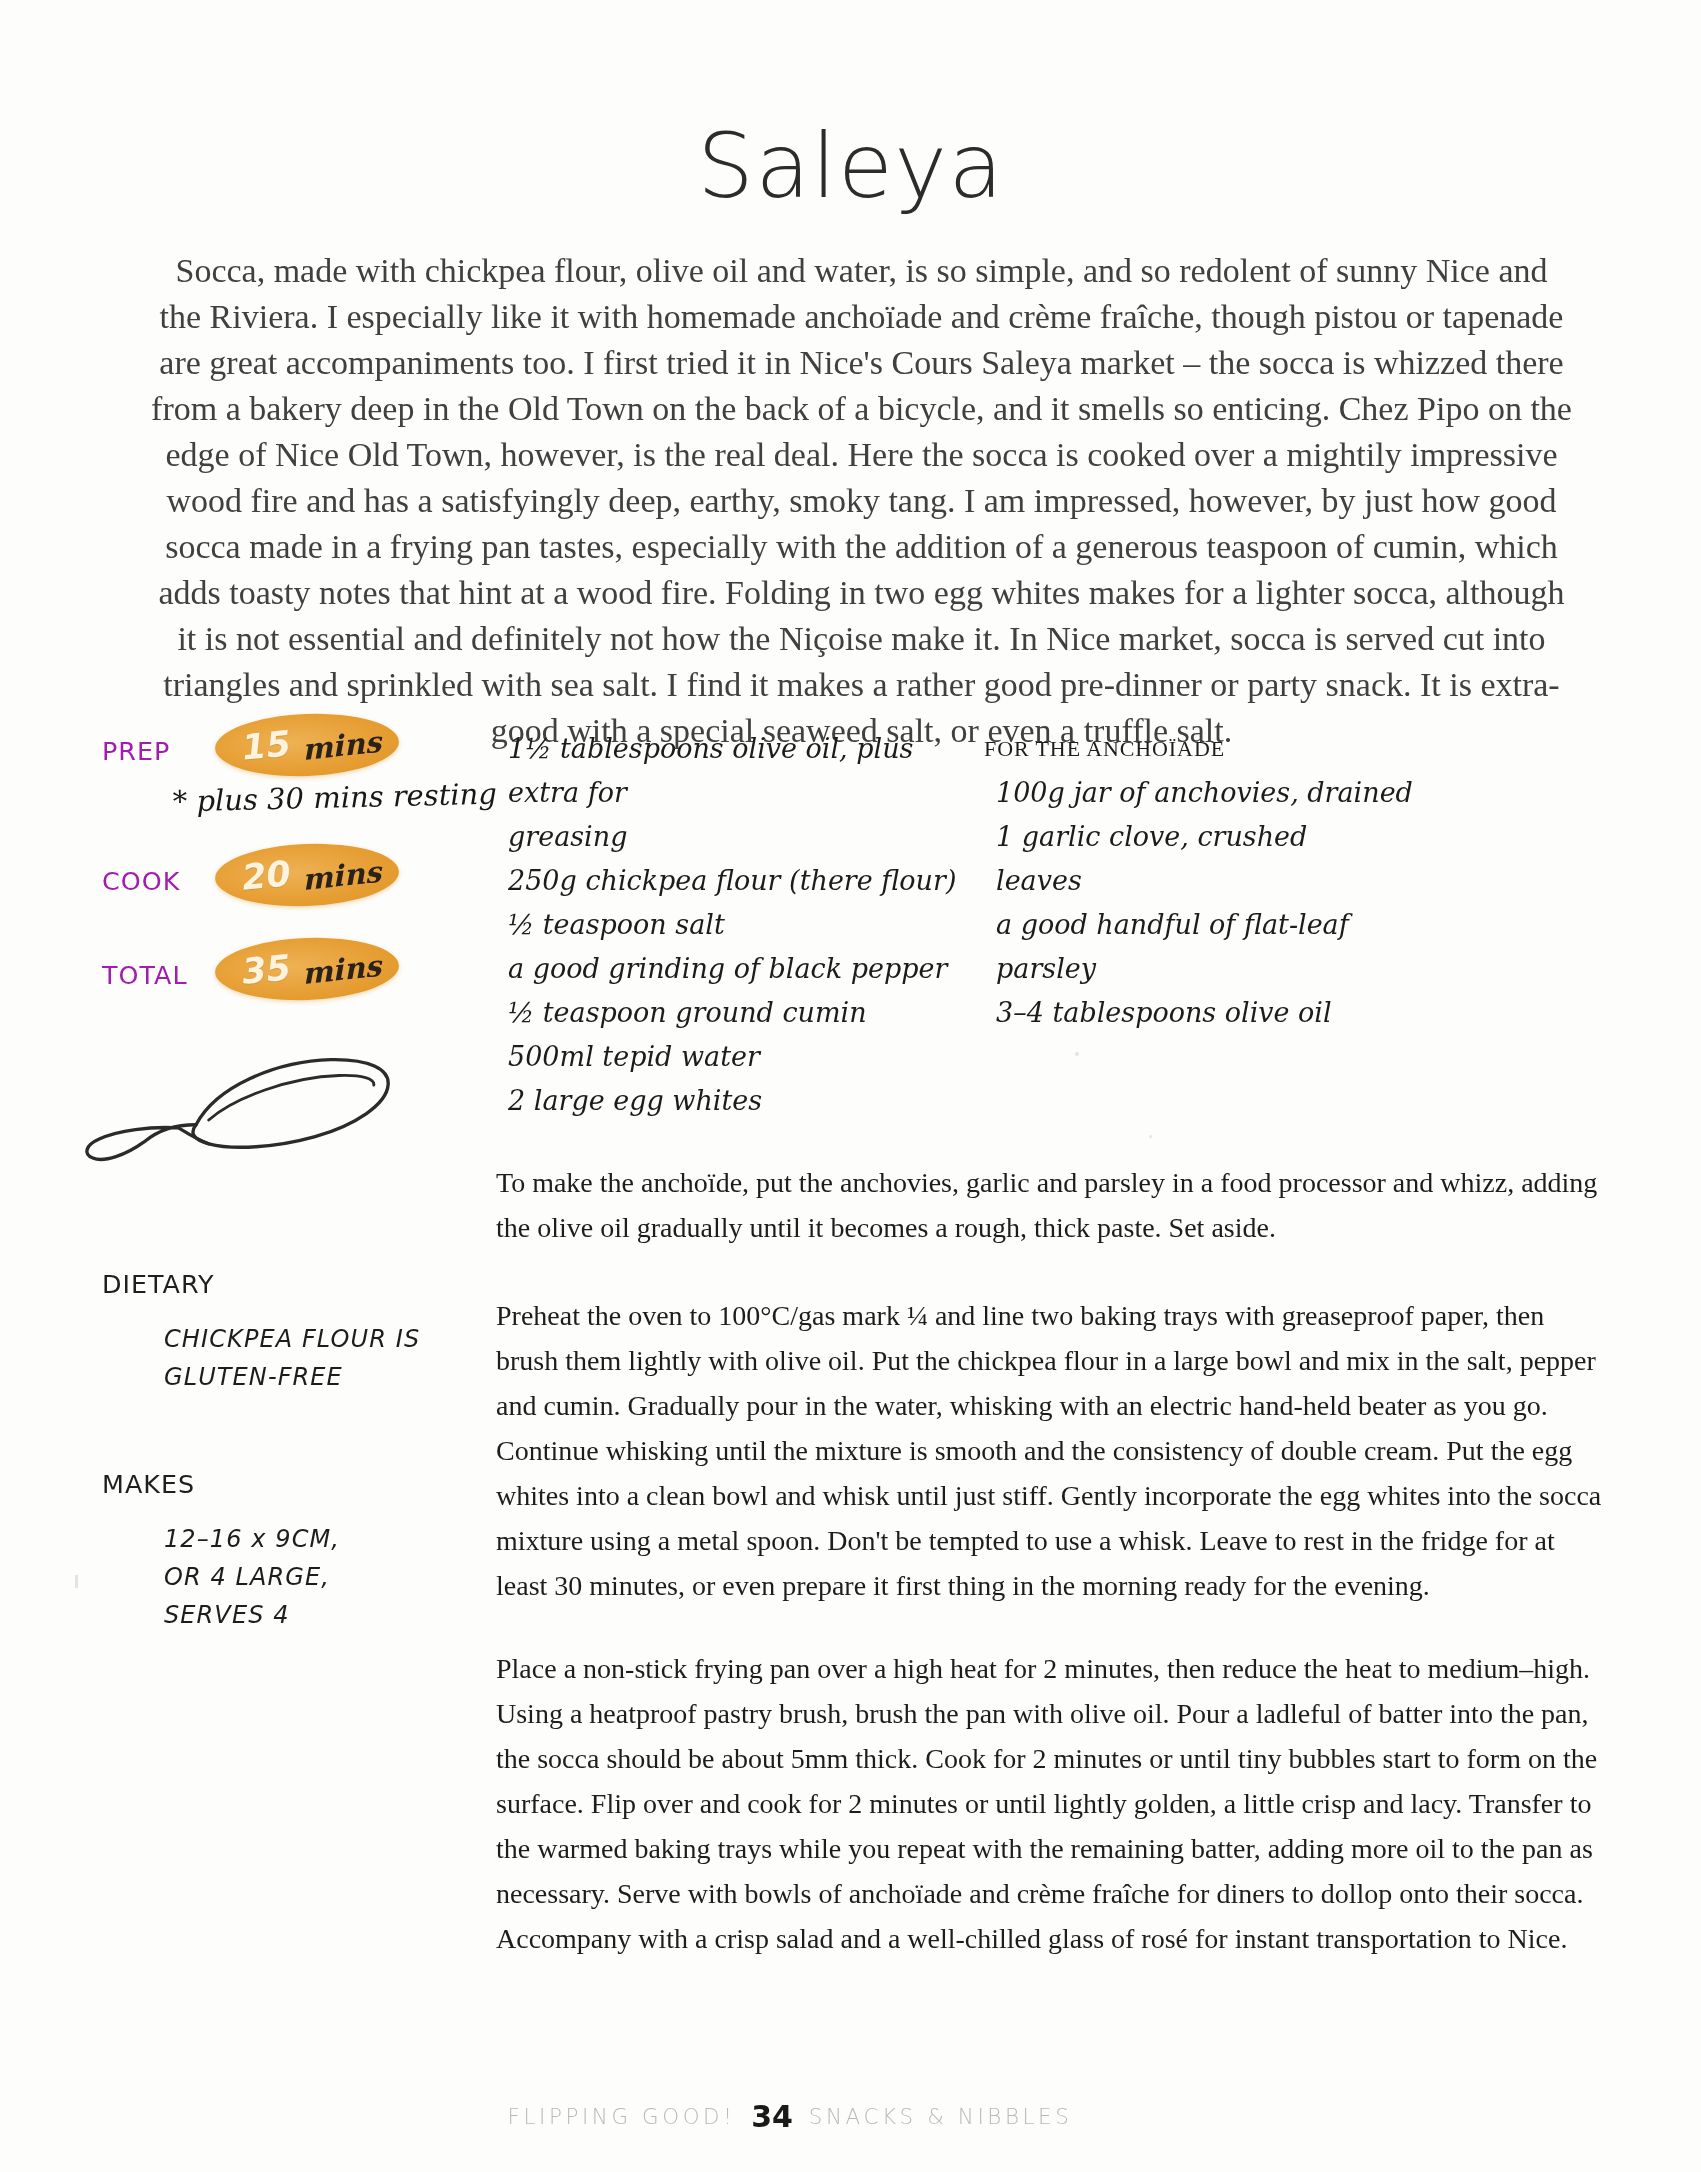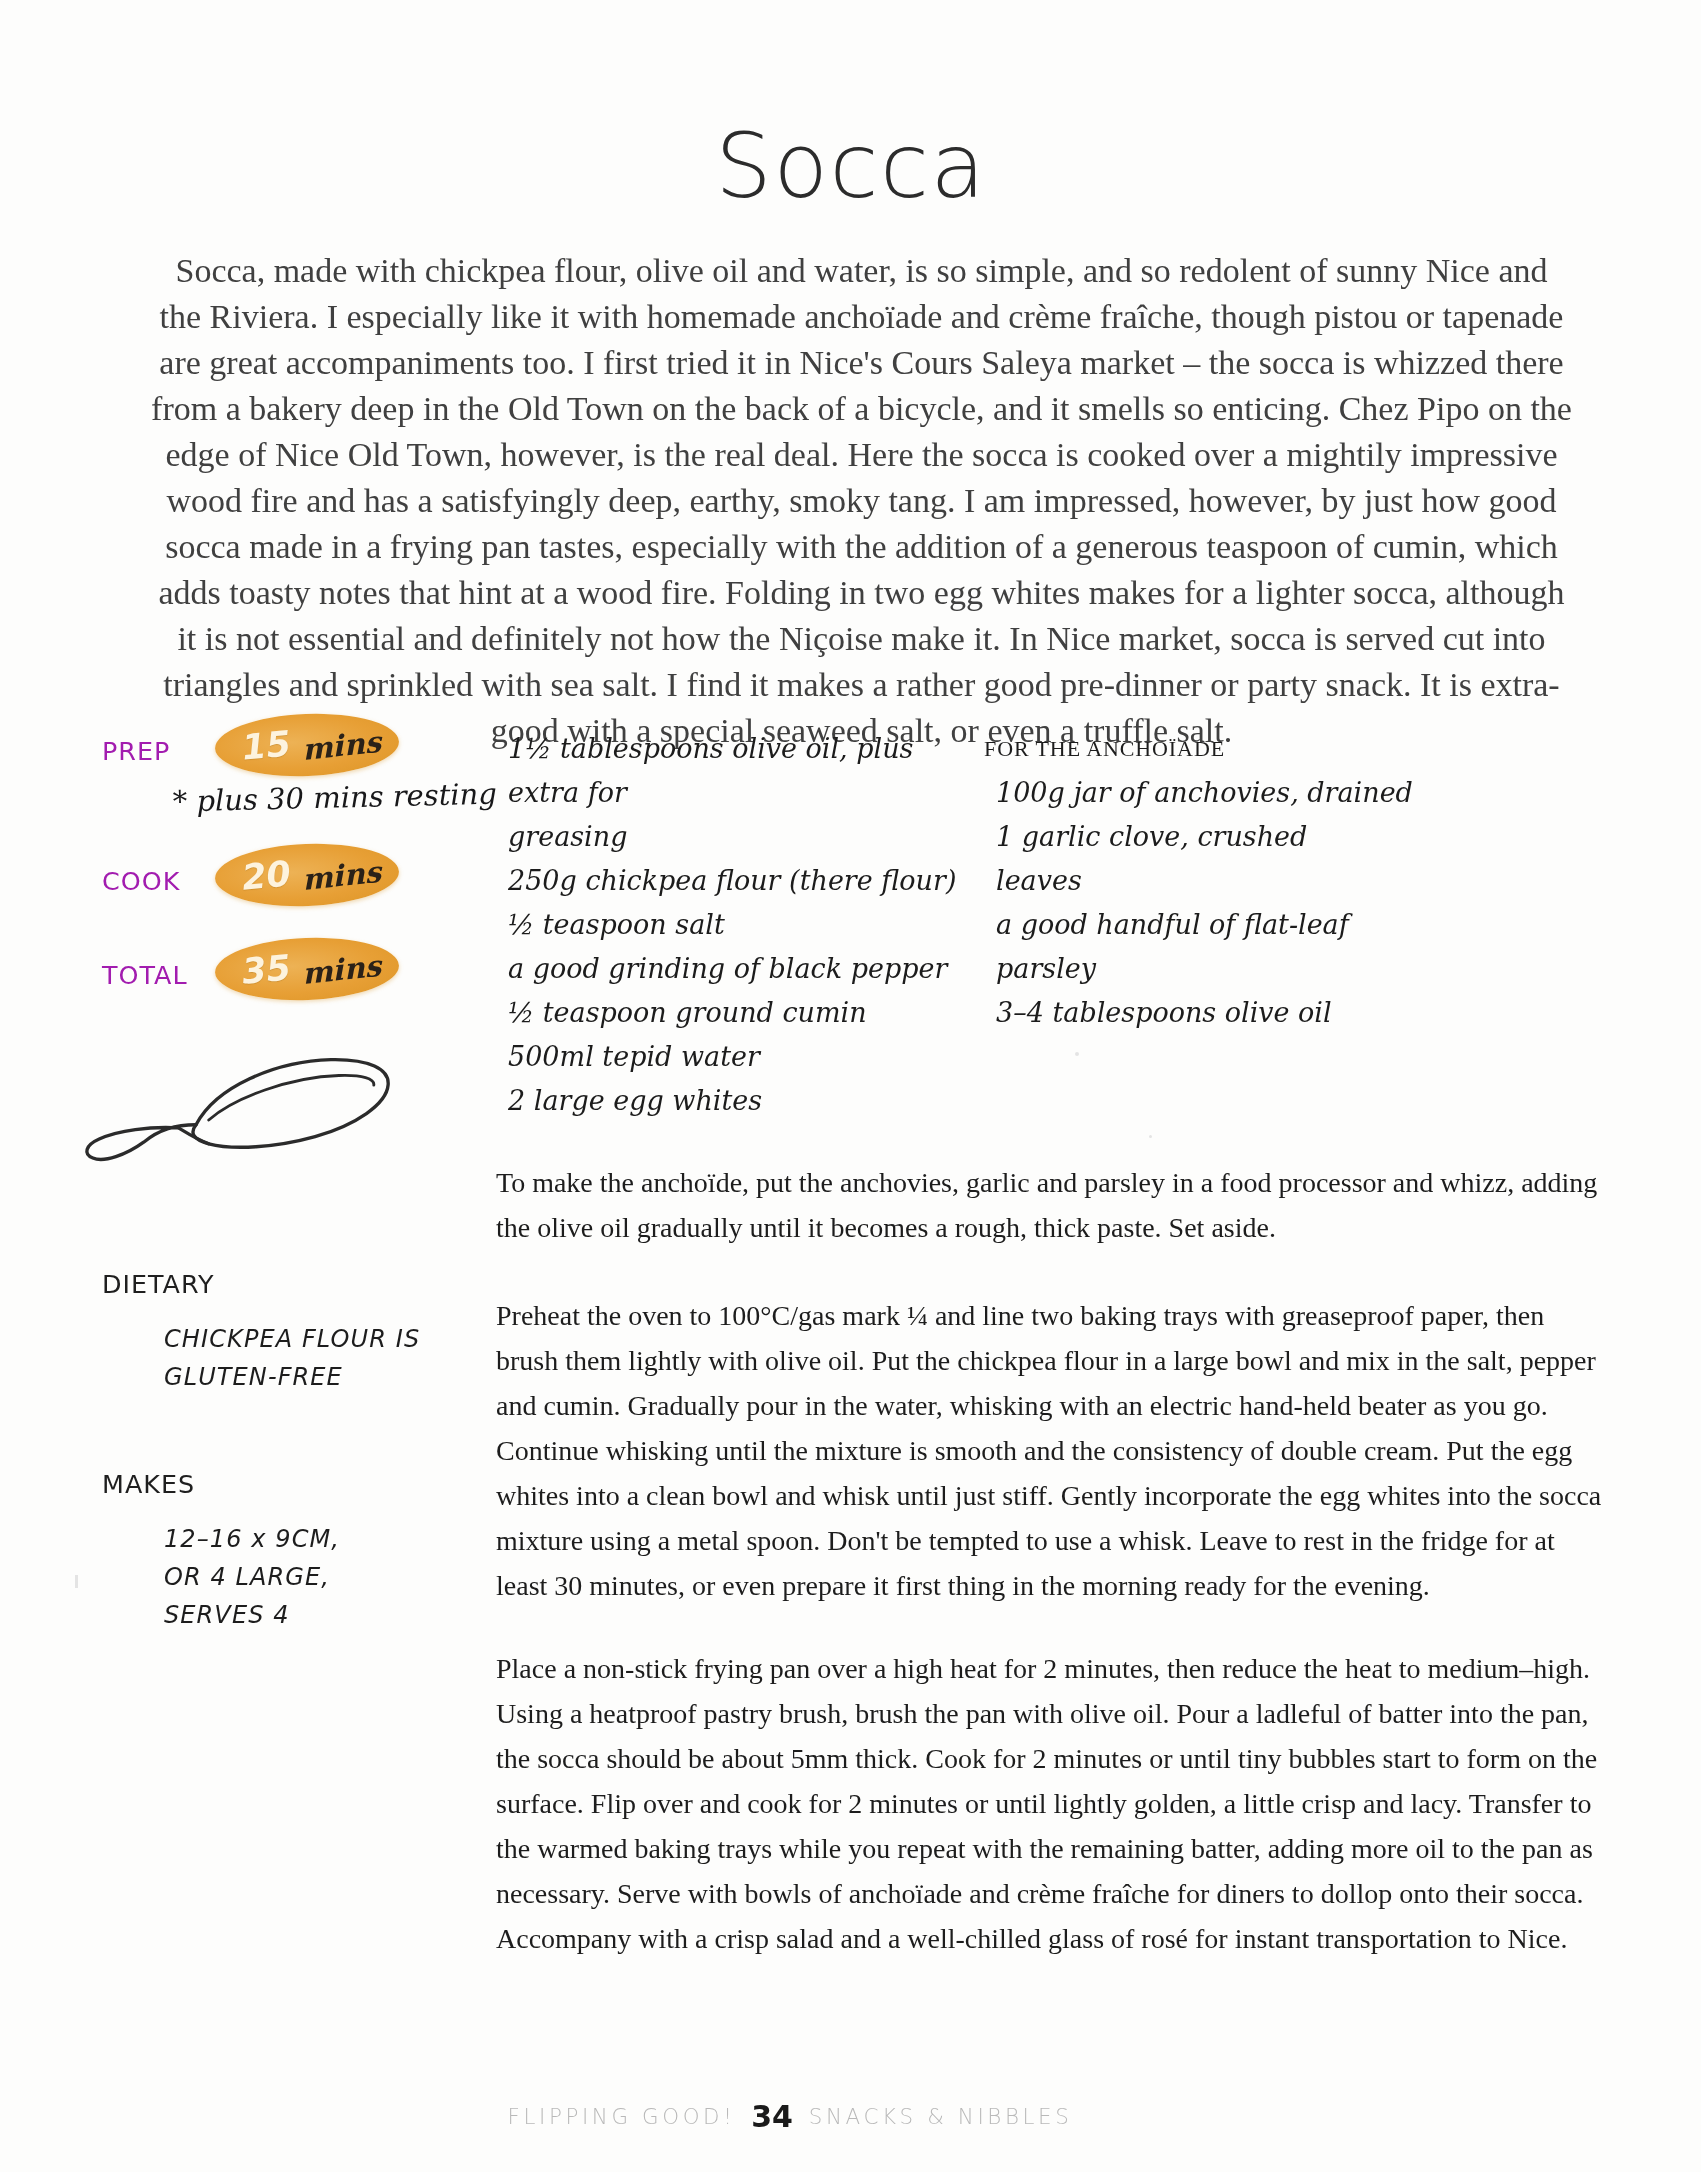--- a/index.html
+++ b/index.html
@@ -233,21 +233,21 @@
     position: absolute;
     background: #e4e4e4;
     pointer-events: none;
   }
 </style>
 </head>
 <body>
 
 <div class="page">
 
-  <h1 class="recipe-title">Socca</h1>
+  <h1 class="recipe-title">Saleya</h1>
 
   <div class="intro">Socca, made with chickpea flour, olive oil and water, is so simple, and so redolent of sunny Nice and the Riviera. I especially like it with homemade anchoïade and crème fraîche, though pistou or tapenade are great accompaniments too. I first tried it in Nice's Cours Saleya market – the socca is whizzed there from a bakery deep in the Old Town on the back of a bicycle, and it smells so enticing. Chez Pipo on the edge of Nice Old Town, however, is the real deal. Here the socca is cooked over a mightily impressive wood fire and has a satisfyingly deep, earthy, smoky tang. I am impressed, however, by just how good socca made in a frying pan tastes, especially with the addition of a generous teaspoon of cumin, which adds toasty notes that hint at a wood fire. Folding in two egg whites makes for a lighter socca, although it is not essential and definitely not how the Niçoise make it. In Nice market, socca is served cut into triangles and sprinkled with sea salt. I find it makes a rather good pre-dinner or party snack. It is extra-good with a special seaweed salt, or even a truffle salt.</div>
 
   <div class="info-col">
 
     <div class="time-row prep">
       <span class="time-label">PREP</span>
       <span class="time-badge">
         <span class="num">15</span>
         <span class="unit">mins</span>

